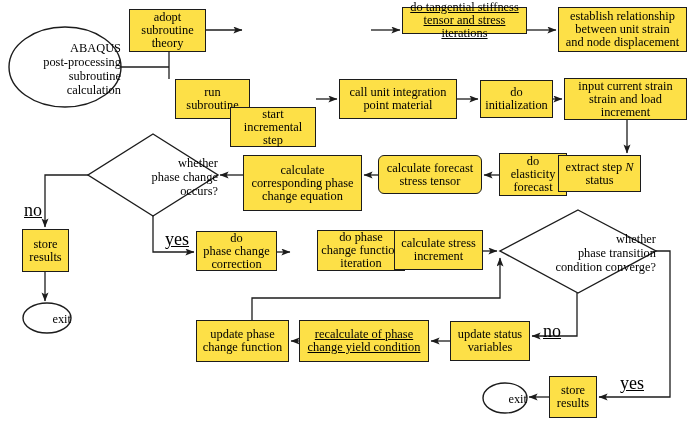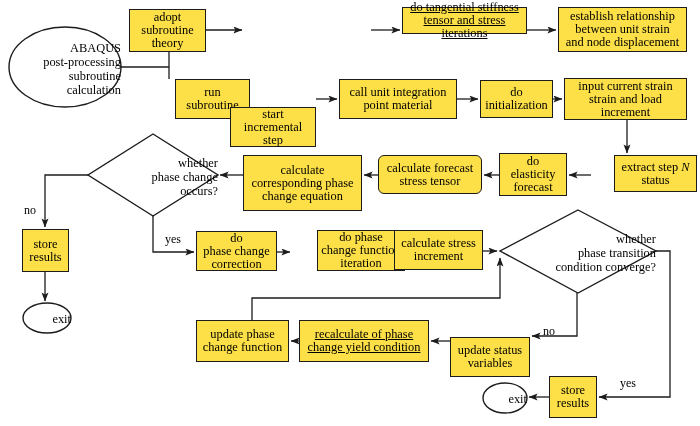--- a/index.html
+++ b/index.html
@@ -11,21 +11,21 @@
   #wires { position:absolute; left:0; top:0; width:700px; height:426px; }
   .node {
     position:absolute; box-sizing:border-box; border:1.4px solid #1c1c1c;
     background:#fde047; display:flex; align-items:center; justify-content:center;
     text-align:center; font-size:12.4px; line-height:13px; white-space:pre;
   }
   .txt {
     position:absolute; text-align:right; font-size:12.4px; line-height:14px;
     white-space:pre;
   }
-  .lbl { position:absolute; font-size:12px; line-height:13px; }
+  .lbl { position:absolute; font-size:18px; line-height:13px;text-decoration:underline; }
   .var { font-style:italic; }
 </style>
 </head>
 <body>
 
 <div id="canvas">
 
   <svg id="wires" viewBox="0 0 700 426" xmlns="http://www.w3.org/2000/svg">
     <defs>
       <marker id="arr" markerWidth="11" markerHeight="9" refX="8.6" refY="3.5" orient="auto" markerUnits="userSpaceOnUse">
@@ -121,41 +121,41 @@
 increment</div>
 
   <div class="node" style="left:243px;top:155px;width:119px;height:56px;">calculate
 corresponding phase
 change equation</div>
   <div class="node" style="left:378px;top:155px;width:104px;height:39px;border-radius:6px;">calculate forecast
 stress tensor</div>
   <div class="node" style="left:499px;top:153px;width:68px;height:43px;">do
 elasticity
 forecast</div>
-  <div class="node" style="left:614px;top:155px;width:83px;height:37px;">
+  <div class="node" style="left:558px;top:155px;width:83px;height:37px;">
     <div><span>extract step </span><span class="var">N</span>
 <span>status</span></div>
   </div>
 
   <div class="node" style="left:22px;top:229px;width:47px;height:43px;">store
 results</div>
   <div class="node" style="left:196px;top:231px;width:81px;height:40px;">do
 phase change
 correction</div>
   <div class="node" style="left:292px;top:230px;width:88px;height:41px;margin-left:25px;">do phase
 change function
 iteration</div>
   <div class="node" style="left:394px;top:230px;width:89px;height:40px;">calculate stress
 increment</div>
 
   <div class="node" style="left:196px;top:320px;width:93px;height:42px;">update phase
 change function</div>
   <div class="node" style="left:299px;top:320px;width:130px;height:42px;text-decoration:underline;">recalculate of phase
 change yield condition</div>
-  <div class="node" style="left:450px;top:321px;width:80px;height:40px;margin-top:16px;">update status
+  <div class="node" style="left:450px;top:321px;width:80px;height:40px;">update status
 variables</div>
 
   <div class="node" style="left:549px;top:376px;width:48px;height:42px;">store
 results</div>
 
   <div class="lbl" style="left:24px;top:204px;">no</div>
   <div class="lbl" style="left:165px;top:233px;">yes</div>
   <div class="lbl" style="left:543px;top:325px;">no</div>
   <div class="lbl" style="left:620px;top:377px;">yes</div>
 

